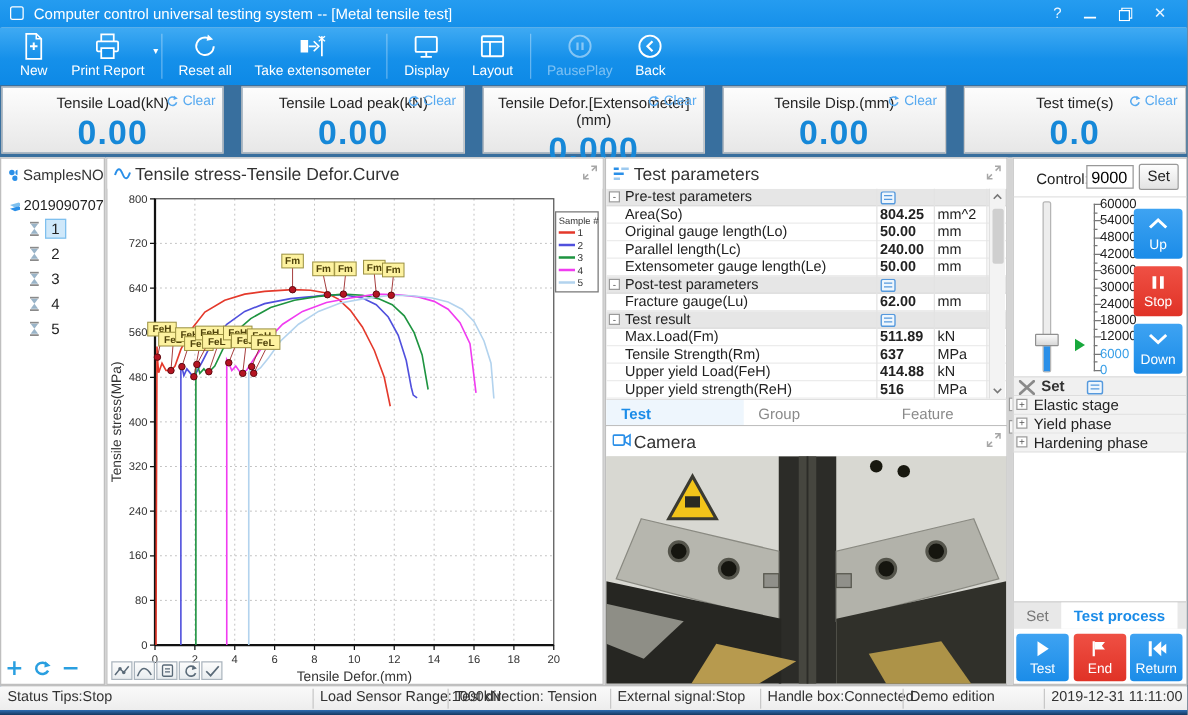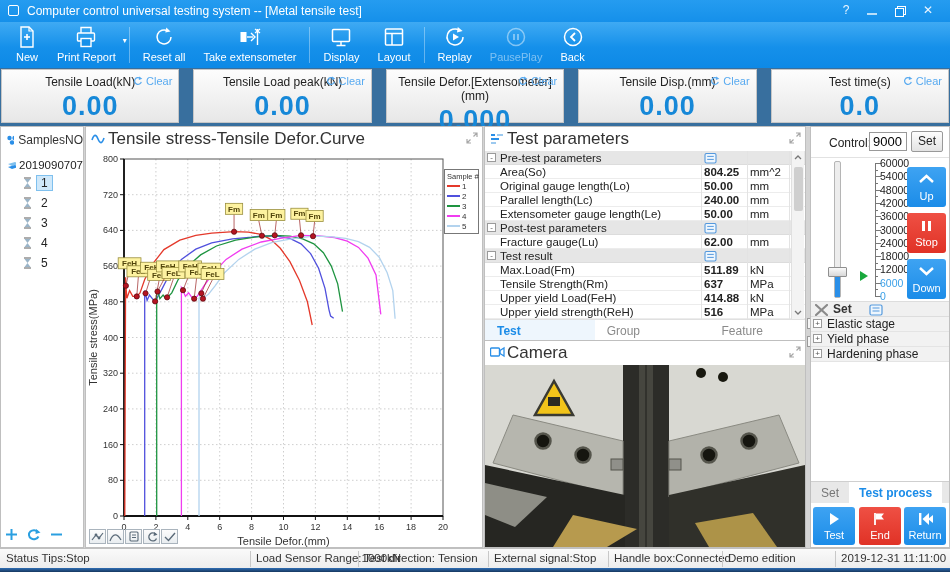--- a/index.html
+++ b/index.html
@@ -36,21 +36,21 @@
     border:1px solid #c6c6c6; }
   .meter .mlabel { text-align:center; font-size:12px; color:#222; margin-top:5px; }
   .meter .mclear { position:absolute; right:6px; top:5px; color:#58aaf0; font-size:11px;
     display:flex; align-items:center; gap:3px; cursor:pointer; white-space:nowrap; }
   .meter .mvalue { text-align:center; font-size:27px; font-weight:bold; color:#1688d8;
     margin-top:2px; letter-spacing:1px; }
   
   .main { position:absolute; left:0; top:126px; width:950px; height:422px; background:#d4d4d4; }
   .panel { position:absolute; background:#fff; border:1px solid #bfbfbf; }
   .phead { position:relative; height:24px; line-height:24px; background:#fff; }
-  .phead .ptitle { position:absolute; left:22px; top:0; font-size:17px; color:#333; }
+  .phead .ptitle { position:absolute; left:22px; top:0; font-size:14px; color:#333; }
   .phead .picon { position:absolute; left:5px; top:5px; }
   .expand-ic { position:absolute; right:4px; top:5px; width:12px; height:12px; opacity:.75; }
   
   #sidebar { left:0; top:0; width:84px; height:422px; }
   .treehead { display:flex; align-items:center; gap:4px; padding:6px 0 4px 5px; font-size:12px; color:#333; }
   .treeroot { display:flex; align-items:center; gap:3px; padding:8px 0 2px 6px; font-size:11.5px; }
   .treeitem { display:flex; align-items:center; gap:4px; padding:2px 0 2px 22px; font-size:12px; cursor:default; }
   .treeitem .num { padding:0 4px; border:1px solid transparent; }
   .treeitem.sel .num { background:#cfe8fa; border:1px solid #7fc0ee; }
   .sbtools { position:absolute; left:4px; bottom:6px; display:flex; gap:9px; }
@@ -229,30 +229,20 @@
         <span class="ticon">
           <svg width="24" height="24" viewBox="0 0 24 24">
             <rect x="3.5" y="4" width="17" height="16" rx="1" fill="none" stroke="#fff" stroke-width="1.5"></rect>
             <line x1="3.5" y1="8.5" x2="20.5" y2="8.5" stroke="#fff" stroke-width="1.5"></line>
             <line x1="10" y1="8.5" x2="10" y2="20" stroke="#fff" stroke-width="1.5"></line>
           </svg>
         </span>
         <span class="tlabel">Layout</span>
       </div>
       <span class="tbsep"></span>
-      <div class="tbitem">
-        <span class="ticon">
-          <svg width="24" height="24" viewBox="0 0 24 24">
-            <path d="M20 12 a8 8 0 1 1 -3.6-6.7" fill="none" stroke="#fff" stroke-width="1.5"></path>
-            <polygon points="14.8,2 19.6,6 14,7.5" fill="#fff"></polygon>
-            <polygon points="10,8.5 16,12 10,15.5" fill="#fff"></polygon>
-          </svg>
-        </span>
-        <span class="tlabel">Replay</span>
-      </div>
       <div class="tbitem disabled">
         <span class="ticon">
           <svg width="24" height="24" viewBox="0 0 24 24">
             <circle cx="12" cy="12" r="8.5" fill="none" stroke="#fff" stroke-width="1.5"></circle>
             <line x1="10" y1="9" x2="10" y2="15" stroke="#fff" stroke-width="1.8"></line>
             <line x1="14" y1="9" x2="14" y2="15" stroke="#fff" stroke-width="1.8"></line>
           </svg>
         </span>
         <span class="tlabel">PausePlay</span>
       </div>

